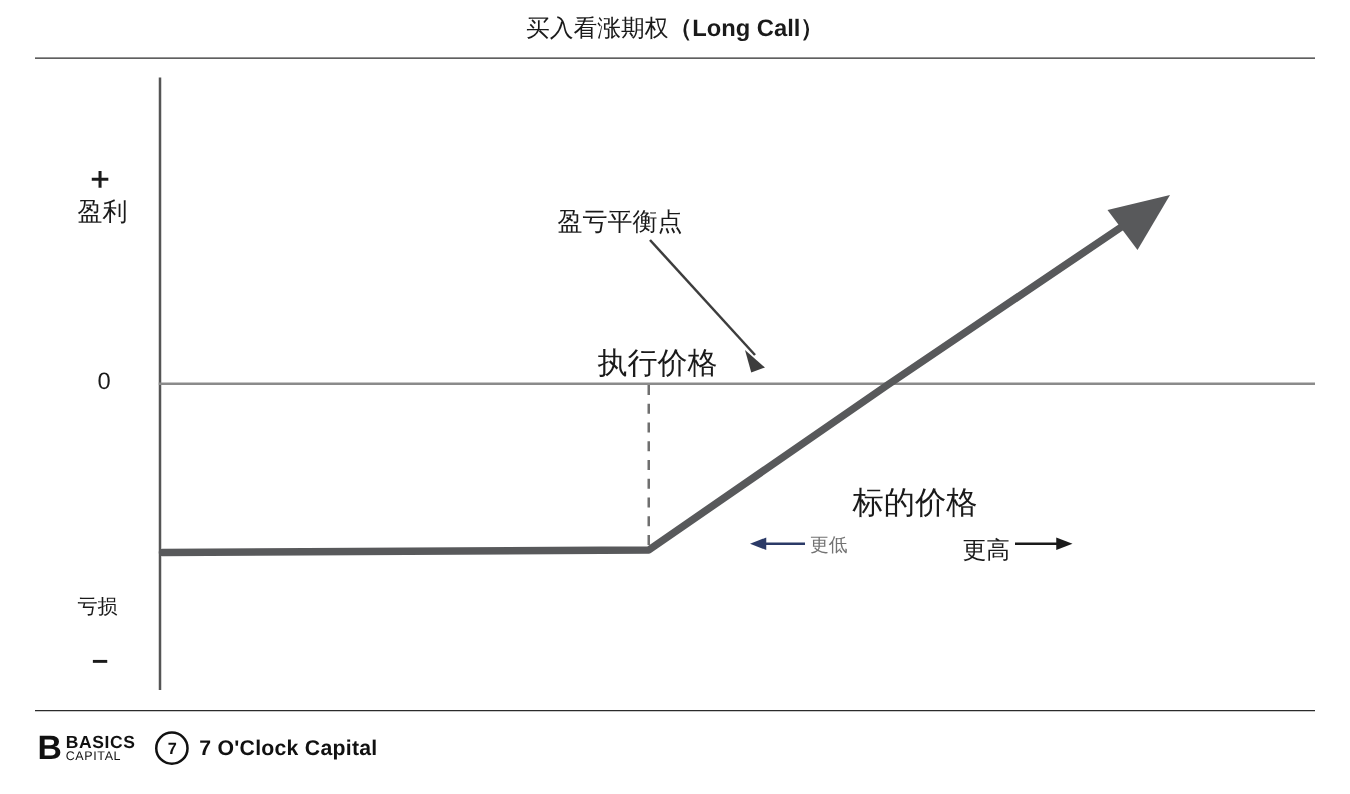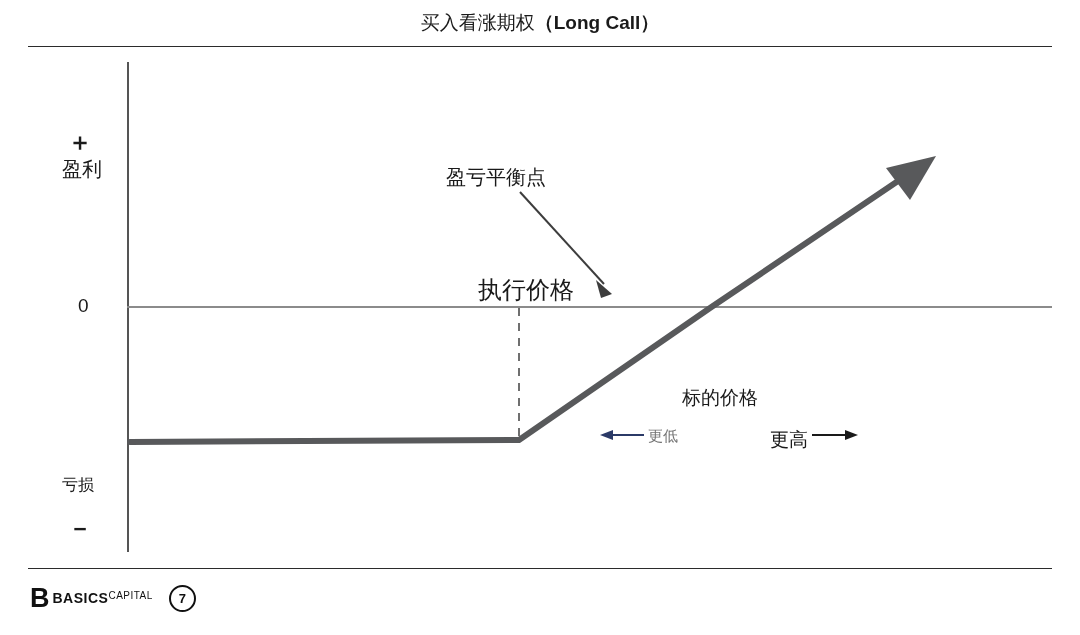--- a/index.html
+++ b/index.html
@@ -76,21 +76,21 @@
   }
   .lbl-profit { left: 62px; top: 104px; font-size: 20px; }
   .lbl-zero { left: 78px; top: 243px; font-size: 19px; }
   .lbl-loss { left: 62px; top: 423px; font-size: 16px; }
   .lbl-minus {
     left: 68px; top: 460px;
     font-size: 24px; font-weight: bold;
   }
   .lbl-breakeven { left: 446px; top: 112px; font-size: 20px; }
   .lbl-strike { left: 478px; top: 222px; font-size: 24px; }
-  .lbl-underlying { left: 682px; top: 333px; font-size: 19px; }
+  .lbl-underlying { left: 682px; top: 333px; font-size: 25px; }
   .lbl-lower { left: 648px; top: 375px; font-size: 15px; color: #737373; }
   .lbl-higher { left: 770px; top: 375px; font-size: 19px; color: #1a1a1a; }
 
   svg.overlay {
     position: absolute;
     left: 0; top: 0;
     width: 1080px; height: 508px;
   }
   
   .rule-bottom {
@@ -116,21 +116,21 @@
   }
   .brand1 .mark {
     font-size: 27px;
     font-weight: bold;
     color: #111;
     line-height: 1;
     letter-spacing: -1px;
   }
   .brand1 .words {
     display: flex;
-    flex-direction: row;
+    flex-direction: column;
     line-height: 1.05;
   }
   .brand1 .w1 { font-size: 14px; font-weight: bold; letter-spacing: .5px; color:#111; }
   .brand1 .w2 { font-size: 10px; font-weight: 400; letter-spacing: .5px; color:#111; }
   .brand2 {
     display: flex;
     align-items: center;
     gap: 8px;
   }
   .brand2 .circle {
@@ -202,16 +202,17 @@
   <div class="footer">
     <div class="brand1">
       <div class="mark">B</div>
       <div class="words">
         <div class="w1">BASICS</div>
         <div class="w2">CAPITAL</div>
       </div>
     </div>
     <div class="brand2">
       <div class="circle">7</div>
+      <div class="name">7 O'Clock Capital</div>
     </div>
   </div>
 
 </div>
 
 </body></html>

